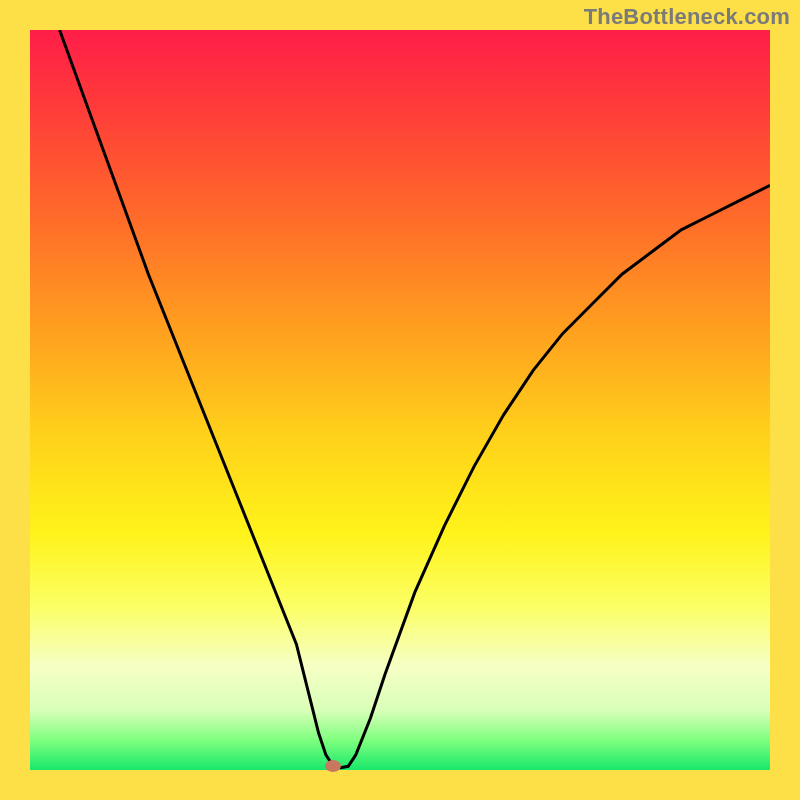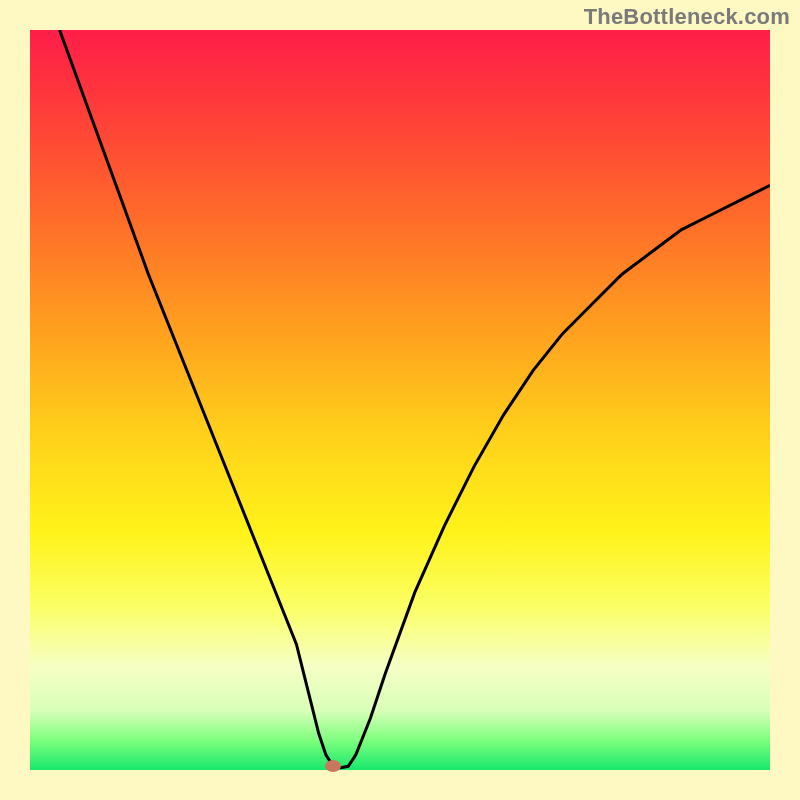--- a/index.html
+++ b/index.html
@@ -8,21 +8,21 @@
     width: 800px;
     height: 800px;
     background: #000;
     font-family: Arial, Helvetica, sans-serif;
     overflow: hidden;
   }
   .outer {
     position: relative;
     width: 800px;
     height: 800px;
-    background: #fef9c3;
+    background: #fde047;
     text-align: center;
   }
   .attribution {
     position: absolute;
     top: 4px;
     right: 10px;
     color: #7a7a7a;
     font-size: 22px;
     font-weight: 600;
     letter-spacing: 0.2px;

